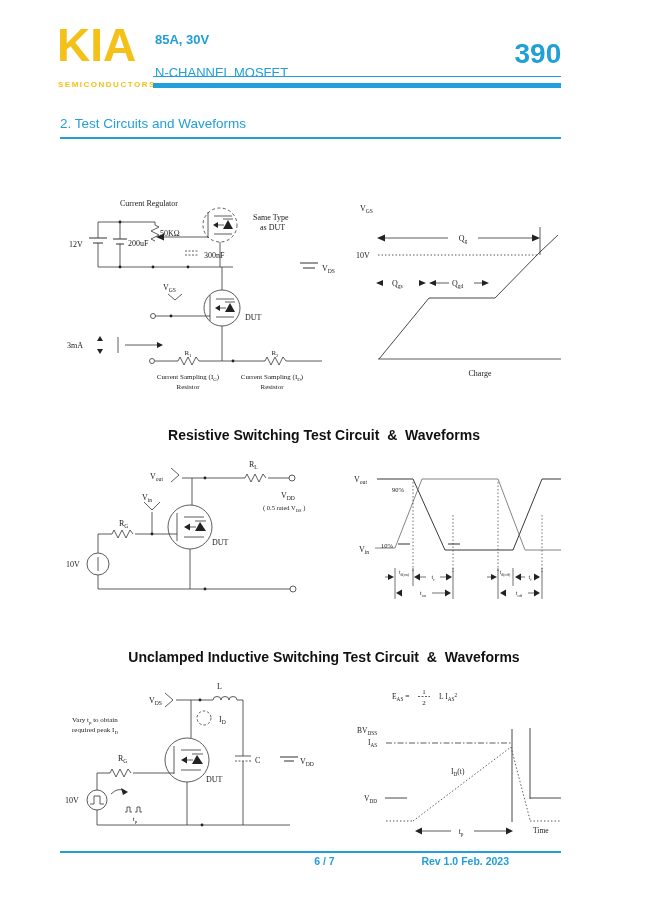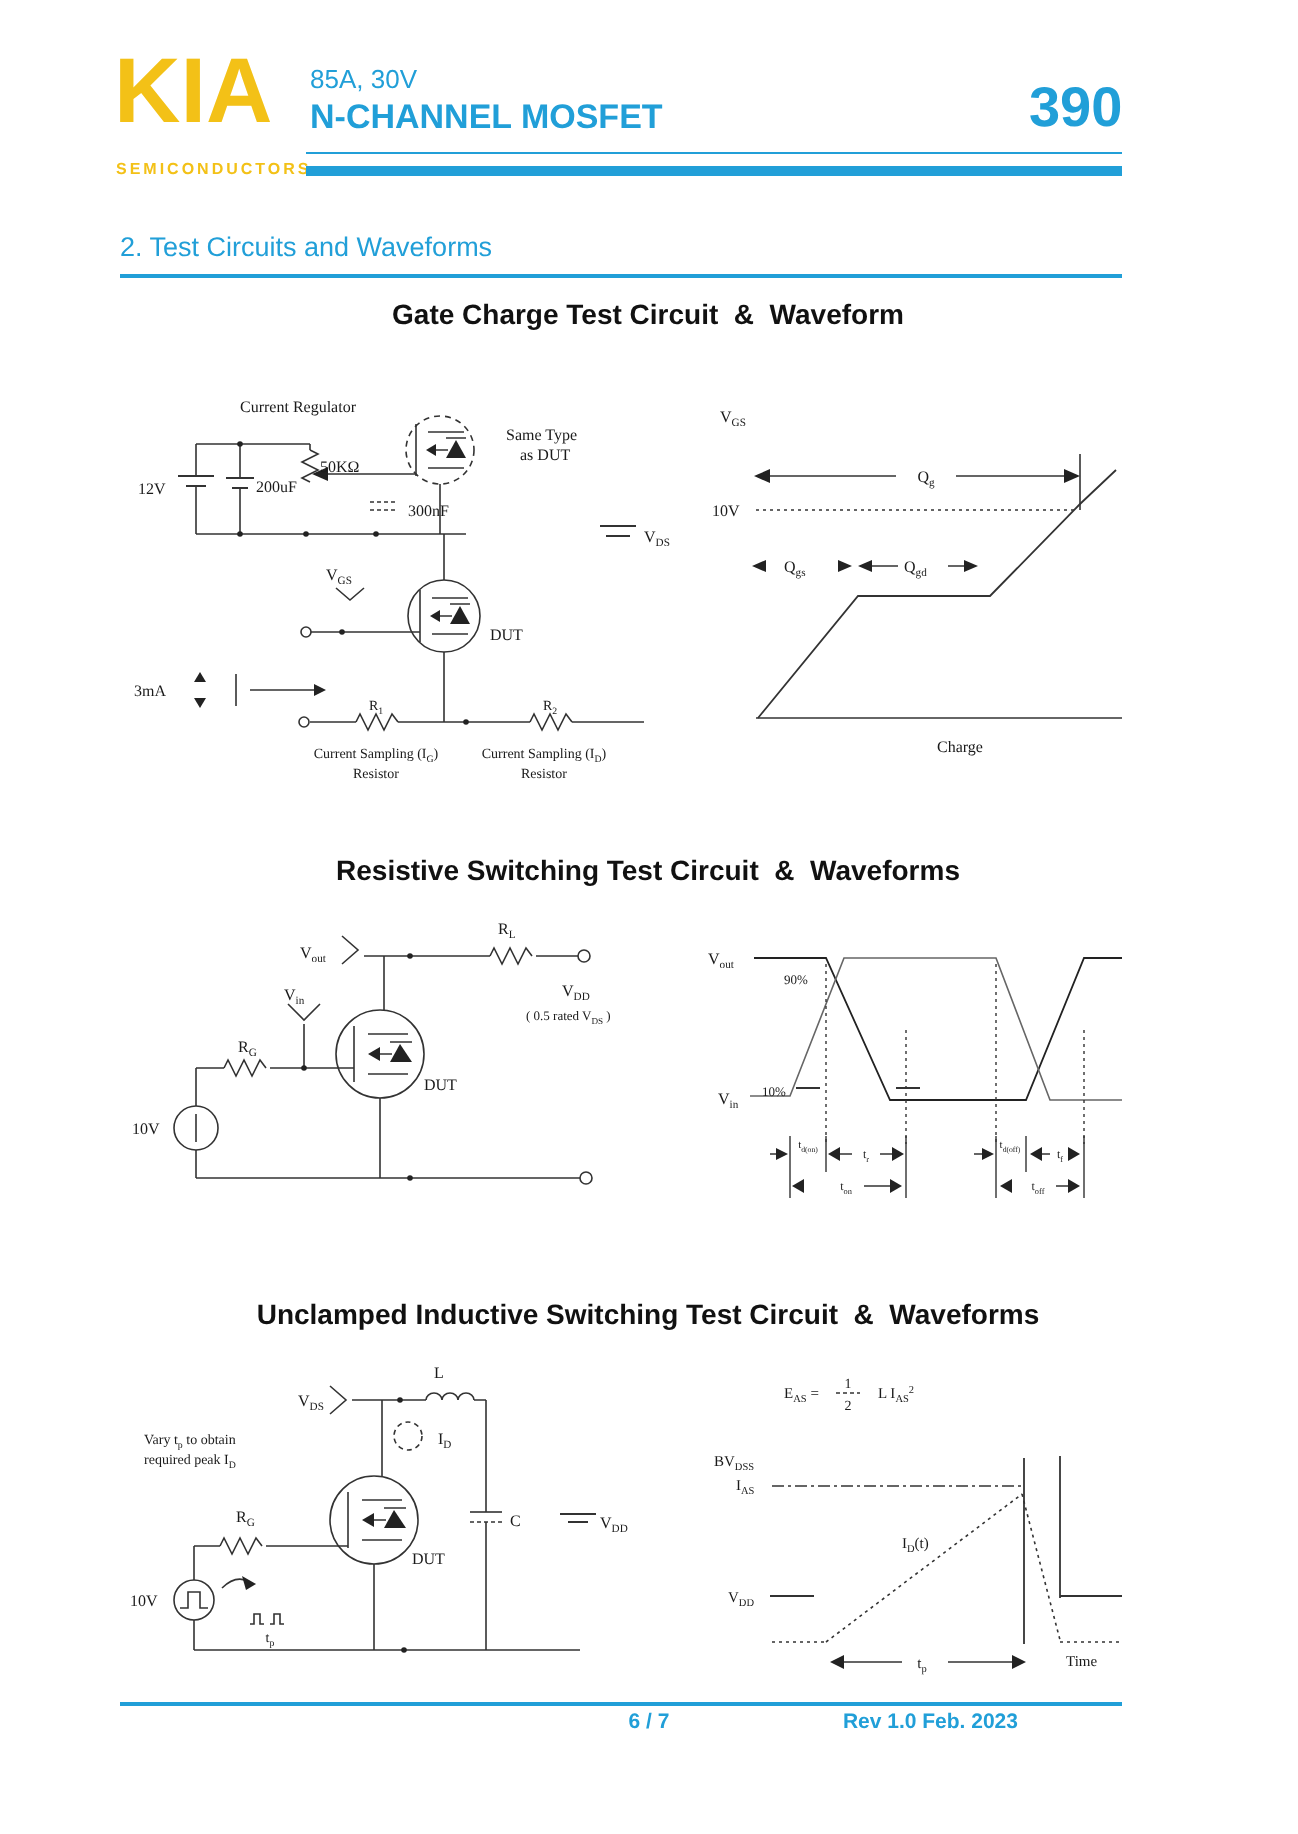--- a/index.html
+++ b/index.html
@@ -2,22 +2,22 @@
 <html style="--cyan: #219fd8; --yellow: #f3c117;"><head>
 <meta charset="utf-8">
 <style>
   :root { --cyan:#219fd8; --yellow:#f3c117; }
   html,body{margin:0;padding:0;background:#fff;}
   .page{position:relative;width:561px;height:917px;background:#fff;overflow:hidden;
         font-family:"Liberation Sans",sans-serif;color:#111;}
   .abs{position:absolute;}
   .logo{left:57px;top:22px;font-size:46px;font-weight:700;color:var(--yellow);line-height:1;letter-spacing:0px;}
   .logo-sub{left:58px;top:80px;font-size:8px;font-weight:700;letter-spacing:1.5px;color:var(--yellow);}
-  .rating{left:155px;top:32px;font-size:13px;font-weight:400;color:var(--cyan);}
-  .device{left:155px;top:49px;font-size:17px;font-weight:700;color:var(--cyan);}
+  .rating{left:155px;top:32px;font-size:13px;font-weight:700;color:var(--cyan);}
+  .device{left:155px;top:65px;font-size:13px;font-weight:400;color:var(--cyan);}
   .part{left:470px;top:38px;width:127px;text-align:right;font-size:28px;font-weight:700;color:var(--cyan);}
   .rule-thin{left:153px;top:76px;width:447px;height:1px;background:var(--cyan);}
   .rule-thick{left:153px;top:83px;width:447px;height:5px;background:var(--cyan);}
   .sec-title{left:60px;top:116px;font-size:13.5px;color:var(--cyan);}
   .sec-underline{left:60px;top:137px;width:541px;height:1.5px;background:var(--cyan);}
   .fig-heading{left:44px;width:560px;text-align:center;font-size:14px;font-weight:700;color:#111;white-space:pre;}
   .h1{top:149px;} .h2{top:427px;} .h3{top:649px;text-align:center;}
   .footer-rule{left:60px;top:851px;width:568px;height:1.5px;background:var(--cyan);}
   .footer-page{left:0;top:855px;width:649px;text-align:center;font-size:10.5px;font-weight:700;color:var(--cyan);}
   .footer-rev{right:52px;top:855px;font-size:10.5px;font-weight:700;color:var(--cyan);}
@@ -36,21 +36,20 @@
   <div class="abs logo-sub">SEMICONDUCTORS</div>
   <div class="abs rating">85A, 30V</div>
   <div class="abs device">N-CHANNEL MOSFET</div>
   <div class="abs part">3903A</div>
   <div class="abs rule-thin"></div>
   <div class="abs rule-thick"></div>
 
   <div class="abs sec-title">2. Test Circuits and Waveforms</div>
   <div class="abs sec-underline"></div>
 
-  <div class="abs fig-heading h1">Gate Charge Test Circuit  &amp;  Waveform</div>
   <div class="abs fig-heading h2">Resistive Switching Test Circuit  &amp;  Waveforms</div>
   <div class="abs fig-heading h3">Unclamped Inductive Switching Test Circuit  &amp;  Waveforms</div>
 
   <svg class="abs" style="left:60px;top:193px" width="285" height="200" viewBox="0 0 285 200">
     <g stroke="#333" stroke-width="0.8" fill="none">
       <path d="M38,29 H95 M38,29 V45 M38,50 V74 M38,74 H173 M60,29 V46 M60,51 V74 M95,29 V32 M98,44 H148 M160,49 V74 M162,74 V97 M95,123 H150 M162,133 V168 M95,168 H118 M139,168 H205 M226,168 H262"></path>
       <path d="M95,32 l4,2 l-8,4 l8,4 l-8,4 l4,2"></path>
       <path d="M118,168 l2,-4 l4,8 l4,-8 l4,8 l4,-8 l3,4"></path>
       <path d="M205,168 l2,-4 l4,8 l4,-8 l4,8 l4,-8 l3,4"></path>
       <path d="M29,45 H47 M33,50 H43" stroke-width="1.1"></path>

